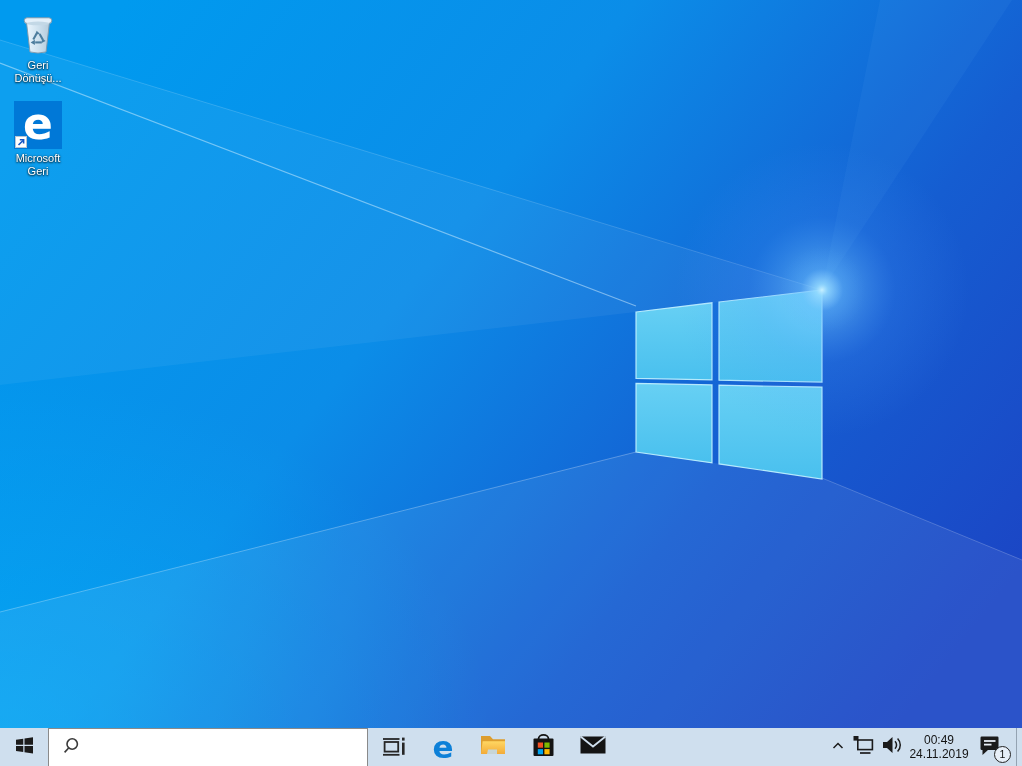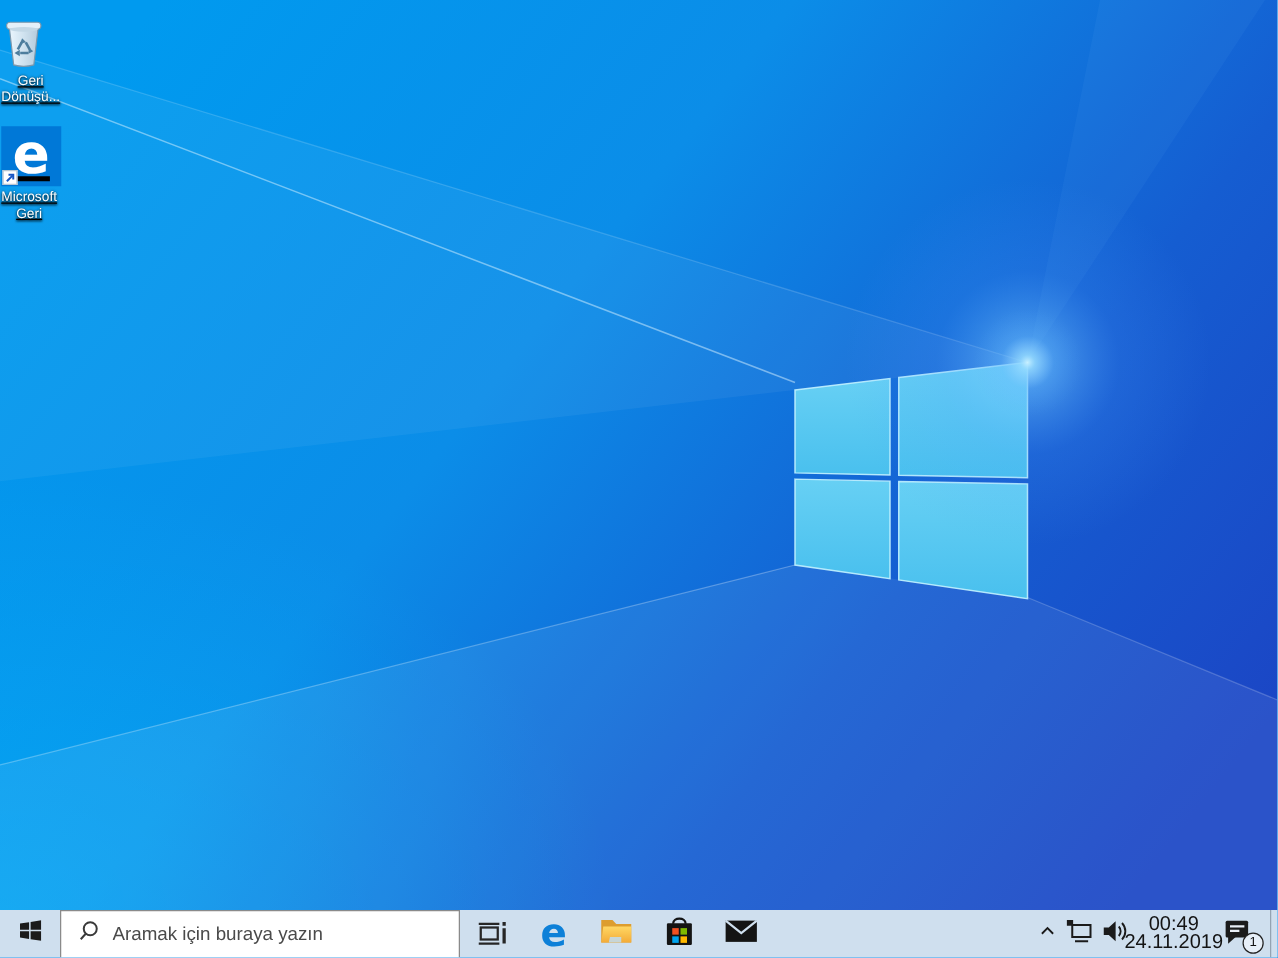--- a/index.html
+++ b/index.html
@@ -4,21 +4,21 @@
 <style>
   html,body{margin:0;padding:0;width:1022px;height:766px;overflow:hidden;
     font-family:"Liberation Sans",sans-serif;}
   .screen{position:relative;width:1022px;height:766px;background:#0b8ce6;}
 
   
   .desktop{position:absolute;left:0;top:0;width:1022px;height:728px;overflow:hidden;}
   .wallpaper{position:absolute;left:0;top:0;}
 
   .desktop-icon{position:absolute;width:74px;display:flex;flex-direction:column;
-    align-items:flex-start;cursor:default;text-decoration:underline;}
+    align-items:center;cursor:default;}
   .di-recycle{left:1px;top:6px;}
   .di-edge{left:1px;top:99px;}
   .di-img{height:50px;display:flex;align-items:flex-end;justify-content:center;}
   .di-label{margin-top:3px;font-size:11px;line-height:13px;color:#fff;text-align:center;
     text-shadow:0 1px 2px rgba(0,0,0,.85),0 0 2px rgba(0,0,0,.6);}
   .edge-tile{position:relative;width:48px;height:48px;background:#0078d7;
     display:flex;align-items:center;justify-content:center;}
   .edge-e{font-family:"DejaVu Sans",sans-serif;font-weight:bold;font-size:44px;
     color:#fff;line-height:46px;margin-top:-3px;}
   .shortcut-overlay{position:absolute;left:1px;bottom:1px;width:12px;height:12px;
@@ -35,21 +35,21 @@
     padding-left:13px;}
   .search-box input{border:none;outline:none;background:transparent;flex:1;
     font-family:"Liberation Sans",sans-serif;font-size:15px;color:#3a3a3a;
     margin-left:10px;padding:0;}
   .search-box input::placeholder{color:#4a4a4a;opacity:1;}
   .app-btn{width:50px;}
   .tray{margin-left:auto;display:flex;align-items:stretch;}
   .tray-btn{display:flex;align-items:center;justify-content:center;height:38px;}
   .w24{width:24px;} .w28{width:28px;}
   .clock{width:66px;display:flex;flex-direction:column;align-items:center;
-    justify-content:center;font-size:16px;line-height:14px;color:#141414;}
+    justify-content:center;font-size:12px;line-height:14px;color:#141414;}
   .action-center{width:44px;position:relative;}
   .badge{position:absolute;right:5px;bottom:3px;width:15px;height:15px;
     border-radius:50%;border:1.6px solid #222;background:rgba(233,241,248,.9);
     color:#111;font-size:10.5px;line-height:15px;text-align:center;box-sizing:content-box;}
   .show-desktop{width:5px;height:38px;border-left:1px solid #94a3b2;}
 </style>
 </head>
 <body>
 
 <div class="screen">
@@ -166,21 +166,20 @@
       </span>
     </div>
 
     <div class="search-box">
       <span>
         <svg width="18" height="18" viewBox="0 0 18 18">
           <circle cx="10.2" cy="7" r="5.2" stroke="#3a3a3a" stroke-width="1.6" fill="none"></circle>
           <line x1="6.6" y1="11" x2="2.6" y2="15.4" stroke="#3a3a3a" stroke-width="1.6"></line>
         </svg>
       </span>
-      <input type="text" placeholder="Aramak için buraya yazın" style="">
     </div>
 
     <div class="tb-btn app-btn">
       <span>
         <svg width="27" height="26" viewBox="0 0 27 26">
           <g stroke="#262626" stroke-width="1.8" fill="none">
             <line x1="3" y1="7" x2="19.5" y2="7"></line>
             <rect x="4.6" y="10" width="13.6" height="9.6"></rect>
             <line x1="3" y1="22.8" x2="19.5" y2="22.8"></line>
           </g>

